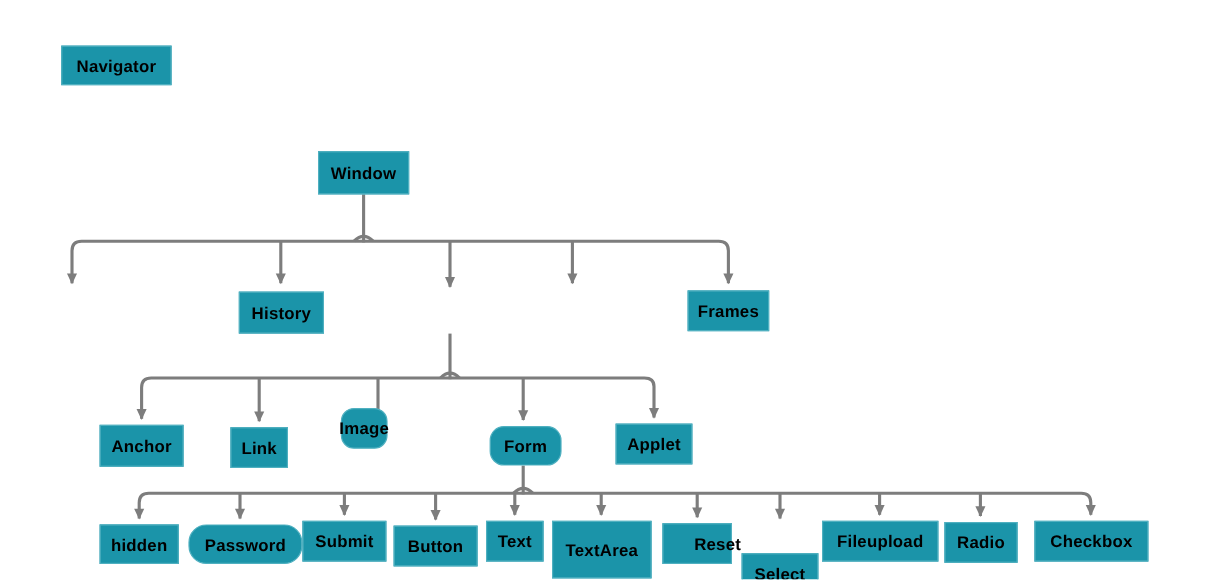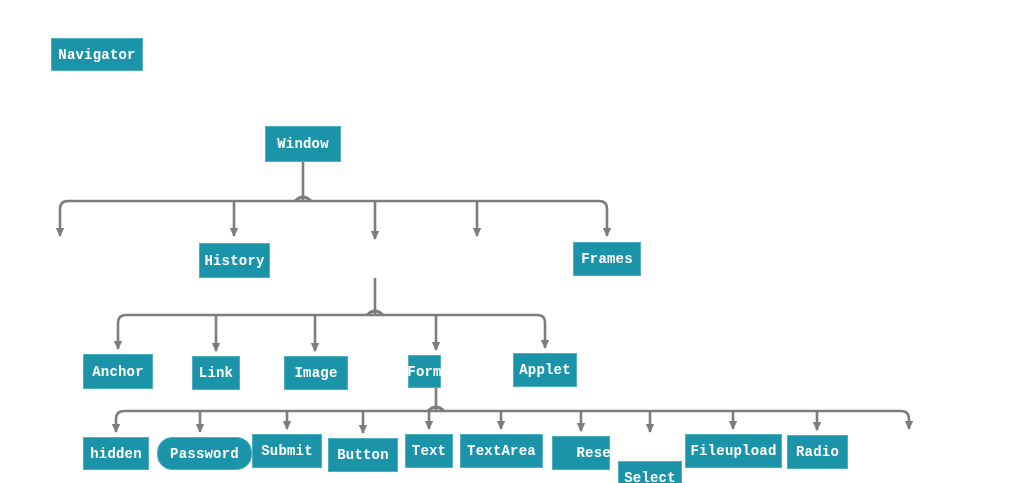--- a/index.html
+++ b/index.html
@@ -20,50 +20,49 @@
     left: 0;
     top: 0;
     width: 1024px;
     height: 483px;
   }
   .node {
     position: absolute;
     box-sizing: border-box;
     background: #1b94a9;
     border: 1px solid #4fb0c0;
-    color: #ffffff;
+    color: #000000;
     font-weight: bold;
     font-size: 14px;
     letter-spacing: 0.2px;
     display: flex;
     align-items: center;
     justify-content: center;
     text-align: center;
     white-space: nowrap;
-    font-family: Liberation Mono, monospace;
   }
   
   #n-navigator  { left:  51px; top:  38px; width: 92px; height: 33px; }
   #n-window     { left: 265px; top: 126px; width: 76px; height: 36px; }
   #n-screen     { left:  25px; top: 241px; width: 71px; height: 35px; }
   #n-history    { left: 199px; top: 243px; width: 71px; height: 35px; }
   #n-document   { left: 329px; top: 244px; width: 92px; height: 34px; }
   #n-location   { left: 437px; top: 241px; width: 81px; height: 35px; }
   #n-frames     { left: 573px; top: 242px; width: 68px; height: 34px; }
   #n-anchor     { left:  83px; top: 354px; width: 70px; height: 35px; }
   #n-link       { left: 192px; top: 356px; width: 48px; height: 34px; }
-  #n-image      { left: 284px; top: 356px; width: 64px; height: 34px; }
-  #n-form       { left: 408px; top: 355px; width: 33px; height: 33px; }
+  #n-image      { left: 284px; top: 340px; width: 39px; height: 34px; border-radius: 11px; }
+  #n-form       { left: 408px; top: 355px; width: 60px; height: 33px; border-radius: 12px; }
   #n-applet     { left: 513px; top: 353px; width: 64px; height: 34px; }
   #n-hidden     { left:  83px; top: 437px; width: 66px; height: 33px; }
   #n-password   { left: 157px; top: 437px; width: 95px; height: 33px; border-radius: 15px; }
   #n-submit     { left: 252px; top: 434px; width: 70px; height: 34px; }
   #n-button     { left: 328px; top: 438px; width: 70px; height: 34px; }
   #n-text       { left: 405px; top: 434px; width: 48px; height: 34px; }
-  #n-textarea   { left: 460px; top: 434px; width: 83px; height: 34px; }
+  #n-textarea   { left: 460px; top: 434px; width: 83px; height: 48px; }
   #n-reset      { left: 552px; top: 436px; width: 58px; height: 34px; padding-left: 34px; }
   #n-select     { left: 618px; top: 437px; width: 64px; height: 33px; margin-top: 24px; }
   #n-fileupload { left: 685px; top: 434px; width: 97px; height: 34px; }
   #n-radio      { left: 787px; top: 435px; width: 61px; height: 34px; }
   #n-checkbox   { left: 862px; top: 434px; width: 95px; height: 34px; }
   .edge {
     stroke: #7d7d7d;
     stroke-width: 2.6;
     fill: none;
     stroke-linejoin: round;
@@ -127,14 +126,15 @@
   <div class="node" id="n-hidden">hidden</div>
   <div class="node" id="n-password">Password</div>
   <div class="node" id="n-submit">Submit</div>
   <div class="node" id="n-button">Button</div>
   <div class="node" id="n-text">Text</div>
   <div class="node" id="n-textarea">TextArea</div>
   <div class="node" id="n-reset">Reset</div>
   <div class="node" id="n-select">Select</div>
   <div class="node" id="n-fileupload">Fileupload</div>
   <div class="node" id="n-radio">Radio</div>
+  <div class="node" id="n-checkbox">Checkbox</div>
 
 </div>
 
 </body></html>

